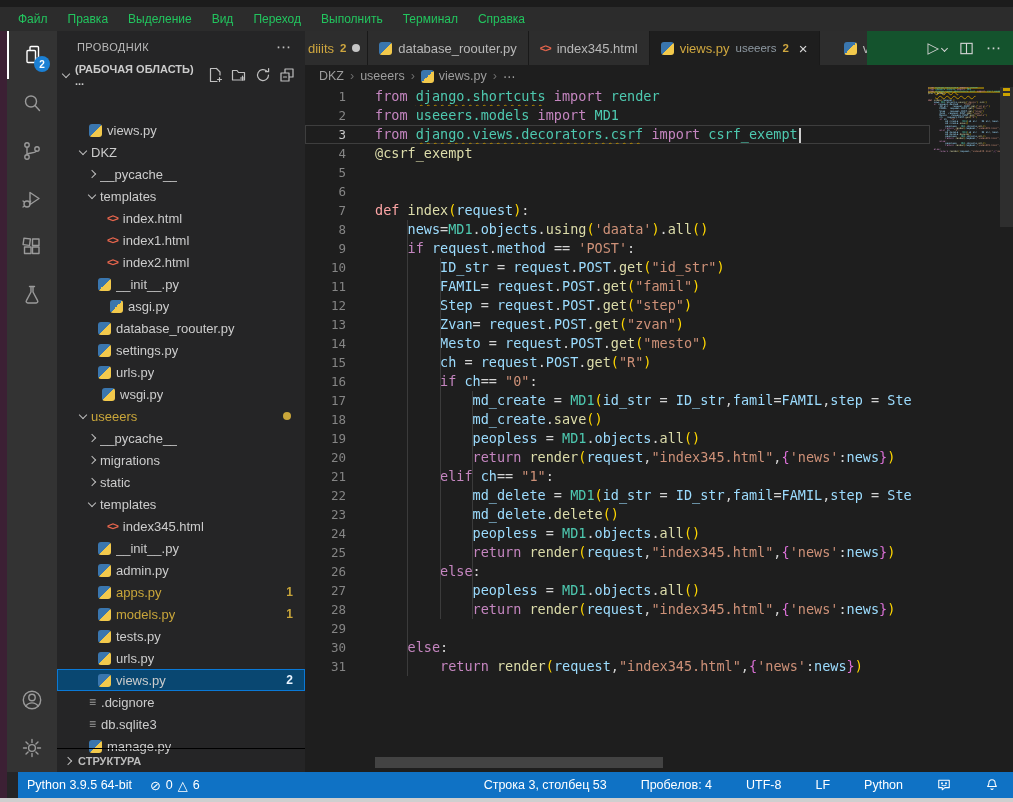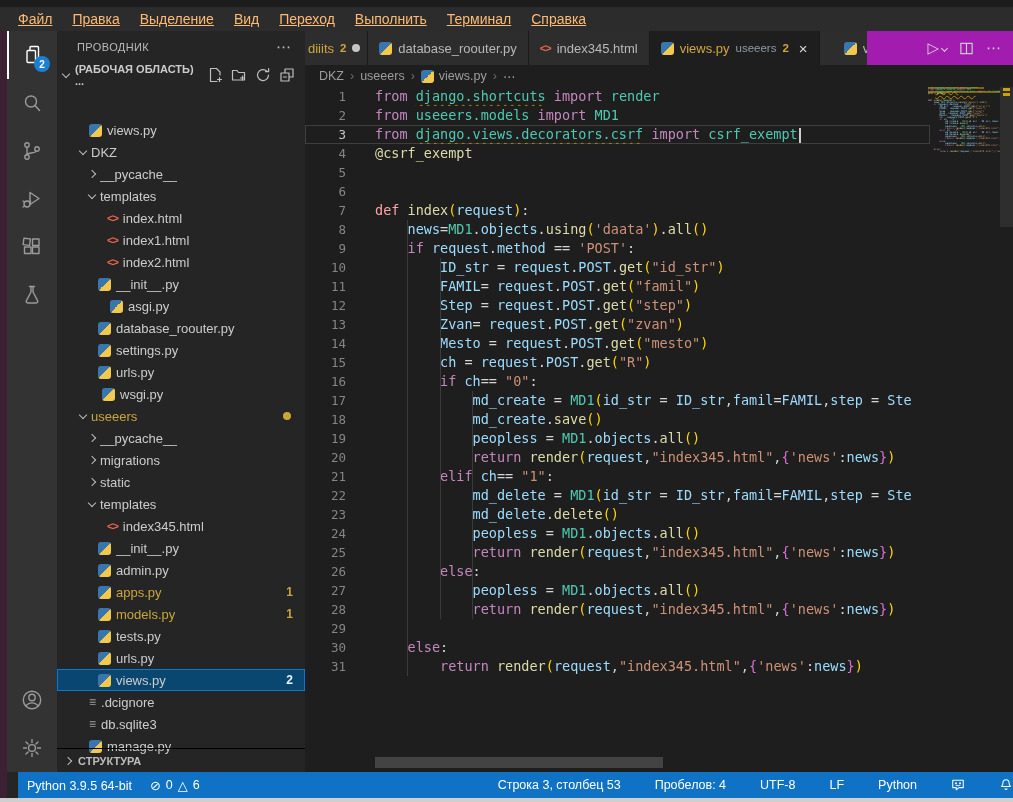--- a/index.html
+++ b/index.html
@@ -4,21 +4,21 @@
 <style>
   * { margin:0; padding:0; box-sizing:border-box; }
   html,body { width:1013px; height:802px; overflow:hidden; }
   body { font-family:"Liberation Sans",sans-serif; background:#1e1e1e; position:relative; }
   .page { position:absolute; inset:0; }
 
   
   .titlebar-strip { position:absolute; left:0; top:0; width:1013px; height:7px; background:#1c1c1c; }
   .menubar { position:absolute; left:0; top:7px; width:1013px; height:24px; background:#2c2c2c;
              display:flex; align-items:center; padding-left:8px; }
-  .menu-item { color:#fdba74; font-size:14px; padding:0 10px; line-height:24px; cursor:default;text-decoration:underline; }
+  .menu-item { color:#22c55e; font-size:12px; padding:0 10px; line-height:24px; cursor:default; }
 
   .desktop-strip { position:absolute; left:0; top:31px; width:7px; height:767px; background:#3c2034; }
   .bottom-strip  { position:absolute; left:0; top:798px; width:1013px; height:4px; background:#cfcfcf; }
 
   
   .activitybar { position:absolute; left:7px; top:31px; width:50px; height:741px; background:#333333;
                  display:flex; flex-direction:column; }
   .act-top,.act-bottom { display:flex; flex-direction:column; }
   .act-bottom { margin-top:auto; }
   .act-item { height:48px; display:flex; align-items:center; justify-content:center; position:relative; color:#9a9a9a; cursor:pointer; }
@@ -51,21 +51,21 @@
   .tree-row .mod-dot { margin-left:auto; margin-right:14px; width:8px; height:8px; border-radius:50%; background:#c9a63a; }
   .ico-py { width:13px; height:13px; border-radius:3px; flex:none;
             background:linear-gradient(135deg,#3a76ae 50%,#f2c94c 50%); }
   .ico-html { color:#e8664d; font-weight:700; font-size:11px; flex:none; letter-spacing:-1px; }
   .ico-cfg { color:#9d9d9d; font-size:12px; flex:none; }
   .structure { position:absolute; left:0; bottom:0; width:100%; height:24px; border-top:1px solid #000;
                display:flex; align-items:center; gap:7px; padding-left:8px; font-size:11px; font-weight:700; color:#bcbcbc; cursor:pointer; }
 
   
   .editor { position:absolute; left:305px; top:31px; width:708px; height:741px; background:#1e1e1e; }
-  .tabbar { position:absolute; left:0; top:0; width:708px; height:34px; background:#a21caf; display:flex;gap:48px; }
+  .tabbar { position:absolute; left:0; top:0; width:708px; height:34px; background:#14532d; display:flex;gap:48px; }
   .tabs { display:flex; height:34px; overflow:hidden; }
   .tab { display:flex; align-items:center; gap:6px; padding:0 11px; background:#2d2d2d; border-right:1px solid #191919;
          color:#b8b8b8; font-size:13px; white-space:nowrap; cursor:pointer; }
   .tab.active { background:#1e1e1e; color:#cccccc; }
   .tab .warn { color:#cfa73f; }
   .tab .desc { font-size:11.5px; color:#8f9aa3; }
   .tab .badge-num { color:#cfa73f; font-size:11.5px; font-weight:700; }
   .tab .close { color:#d8d8d8; font-size:15px; margin-left:4px; }
   .tab .dot { width:8px; height:8px; border-radius:50%; background:#c5c5c5; flex:none; }
   .tab.cut-first { width:64px; overflow:hidden; padding:0 8px 0 3px; }
@@ -100,22 +100,22 @@
   .mini-cl { height:2.15px; white-space:pre; }
   .mini-cl.mini-warn { background:rgba(203,162,0,.55); width:max-content; padding-right:6px; }
   .vscroll { position:absolute; left:695px; top:56px; width:13px; height:140px; background:rgba(121,121,121,.18); }
   .ov-mark { position:absolute; width:7px; height:3px; background:#cba200; left:698px; }
   .hscroll { position:absolute; left:70px; top:726px; width:288px; height:11px; background:#4a4a4a; opacity:.85; cursor:pointer; }
 
   
   .statusbar { position:absolute; left:7px; top:772px; width:1006px; height:26px; background:#0f72c5; color:#ffffff;
                display:flex; align-items:center; font-size:12.5px; }
   .sb-corner { position:absolute; left:0; top:0; width:11px; height:26px; background:#252526; }
-  .status-left { display:flex; align-items:flex-end; gap:18px; padding-left:20px; }
-  .status-right { margin-left:auto; display:flex; gap:34px; }
+  .status-left { display:flex; align-items:center; gap:18px; padding-left:20px; }
+  .status-right { margin-left:auto; display:flex; gap:34px; padding-right:14px; }
   .st-item { display:flex; align-items:center; gap:5px; cursor:pointer; white-space:nowrap; }
   .st-item .gly { font-family:"DejaVu Sans",sans-serif; font-size:13px; }
   .st-item svg { width:14px; height:14px; fill:none; stroke:#ffffff; stroke-width:1.2; stroke-linecap:round; stroke-linejoin:round; }
 </style>
 </head>
 <body>
 
 <div class="page">
   <div class="titlebar-strip"></div>
   <nav class="menubar">

